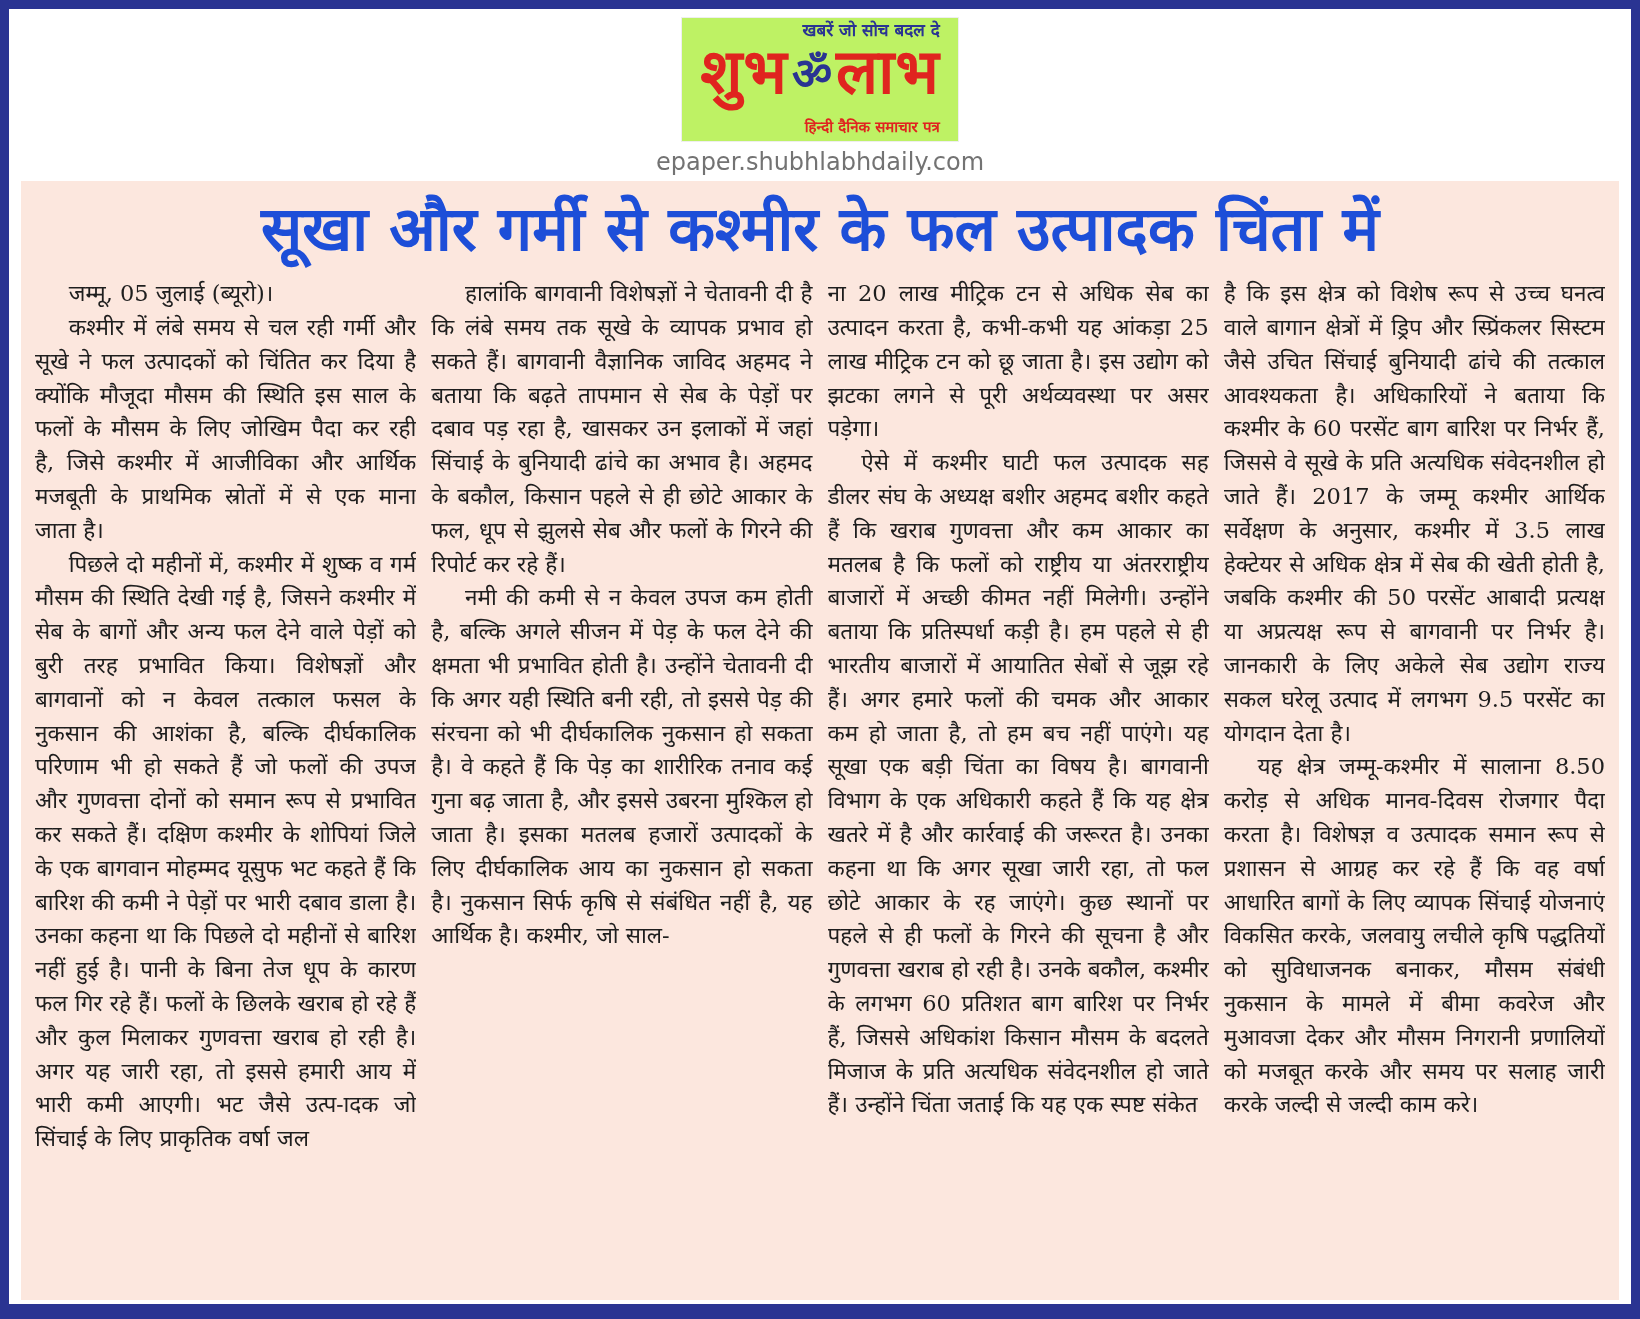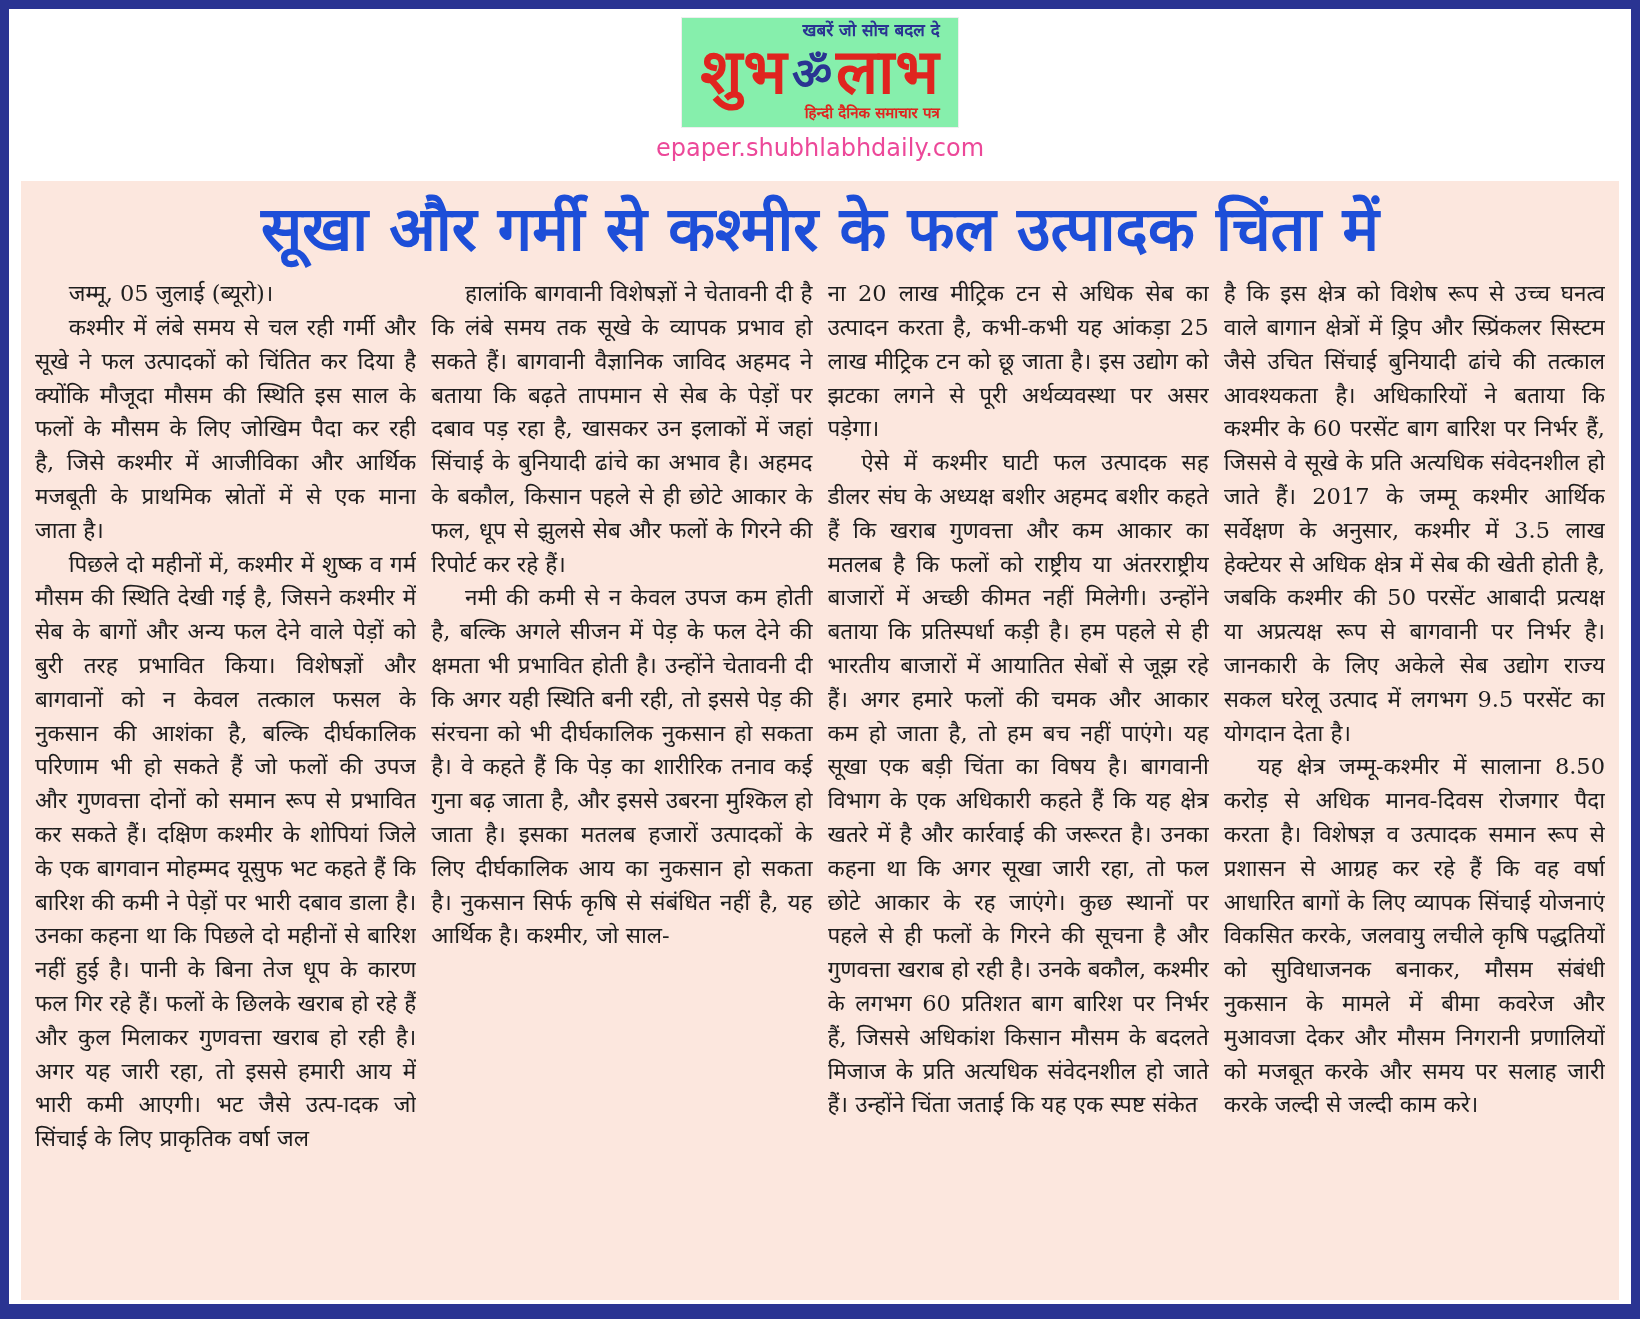--- a/index.html
+++ b/index.html
@@ -19,21 +19,21 @@
     background:#ffffff;
     position:relative;
   }
   
   .header{
     text-align:center;
     padding-top:8px;
   }
   .masthead{
     display:inline-block;
-    background:#86efac;
+    background:#bef264;
     border:1px solid #eeeeee;
     padding:4px 18px 6px 18px;
     line-height:1;
   }
   .mast-tagline{
     color:#2a3492;
     font-weight:bold;
     font-size:17px;
     text-align:right;
     margin-bottom:2px;
@@ -58,26 +58,26 @@
     font-weight:bold;
     line-height:1;
     transform:translateY(2px);
     font-family:"DejaVu Sans",sans-serif;
   }
   .mast-subtitle{
     color:#e0241f;
     font-weight:bold;
     font-size:15px;
     text-align:right;
-    margin-top:3px;
+    margin-top:17px;
     font-family:"DejaVu Sans","Liberation Sans",sans-serif;
   }
   .site-url{
     font-size:24px;
-    color:#ec4899;
+    color:#737373;
     margin-top:6px;
     font-family:"DejaVu Sans","Liberation Sans",sans-serif;
   }
   .date-page{
     font-size:24px;
     color:#1b1b1b;
     margin-top:1px;
     font-family:"DejaVu Sans","Liberation Sans",sans-serif;
   }
   

